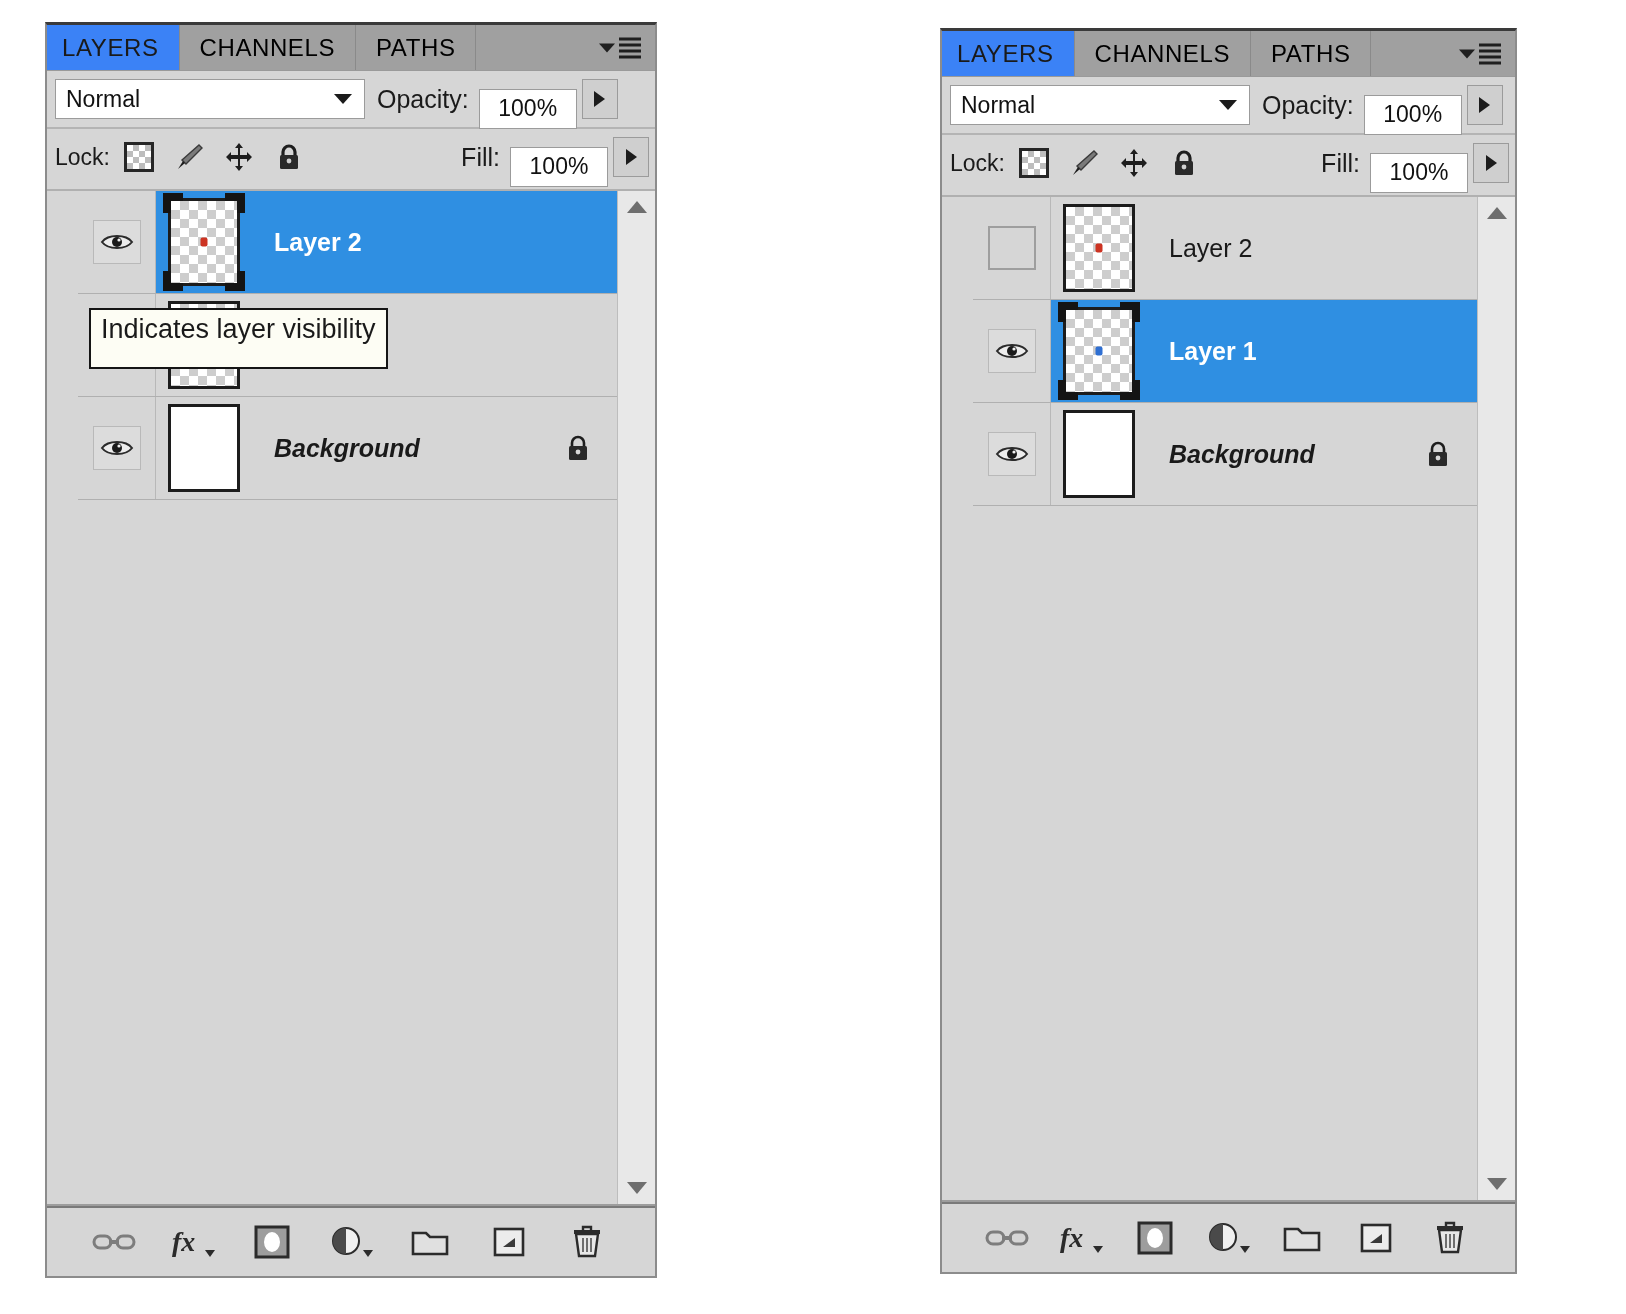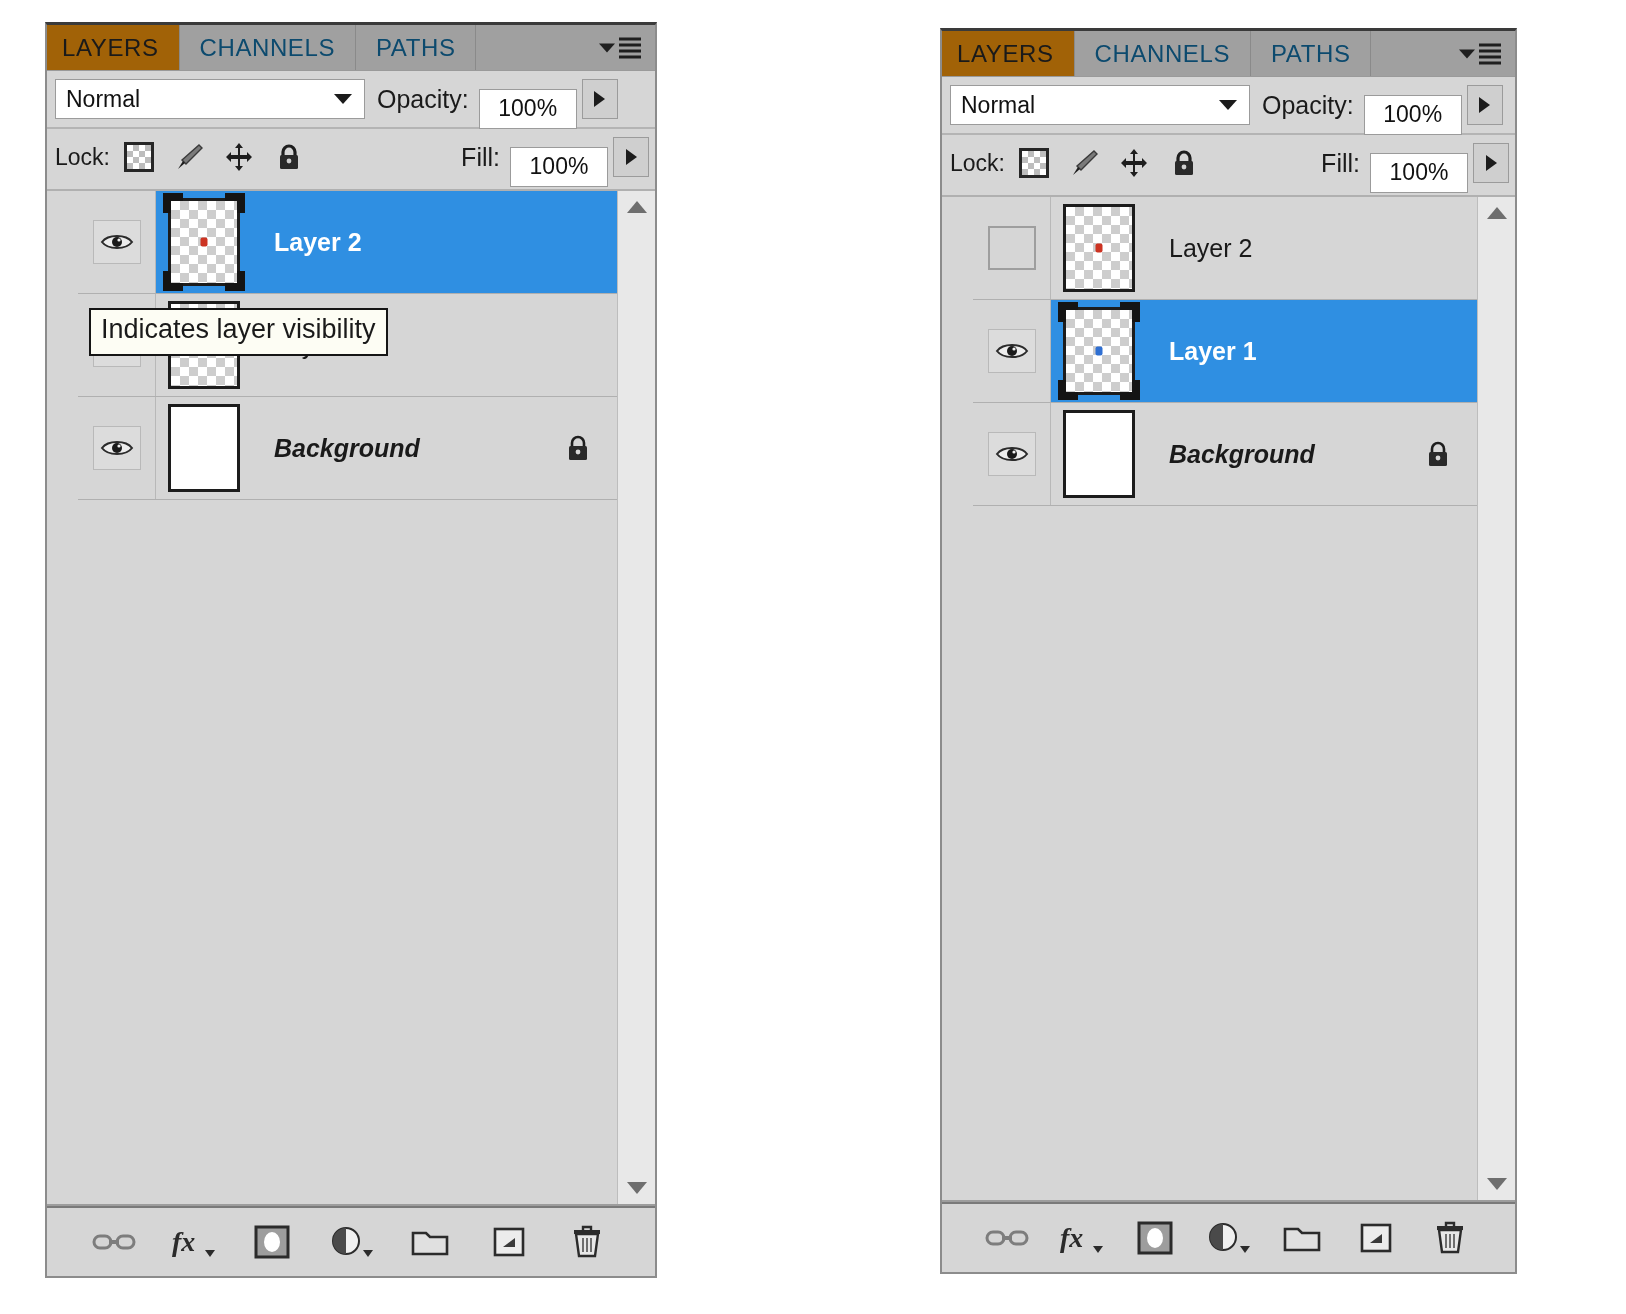--- a/index.html
+++ b/index.html
@@ -40,28 +40,28 @@
     background: #a8a8a8;
     border-bottom: 1px solid #9a9a9a;
     flex: 0 0 auto;
   }
   .tab {
     height: 45px;
     line-height: 45px;
     padding: 0 20px;
     font-size: 24px;
     letter-spacing: 0.6px;
-    color: #0c4a6e;
+    color: #000000;
     background: #a0a0a0;
     border-right: 1px solid #8a8a8a;
     box-sizing: border-box;
     white-space: nowrap;
   }
   .tab.active {
-    background: #a16207;
+    background: #3b82f6;
     color: #1a1a1a;
     padding-left: 15px;
   }
   .tabfill {
     flex: 1 1 auto;
     height: 45px;
     background: #a0a0a0;
     position: relative;
   }
   .panelmenu {
@@ -344,21 +344,21 @@
     font-weight: bold;
   }
 
   
   .tooltip {
     position: absolute;
     background: #fdfdf4;
     border: 2px solid #151515;
     font-size: 27px;
     color: #1a1a1a;
-    padding: 4px 10px 9px 10px;
+    padding: 4px 10px 22px 10px;
     white-space: nowrap;
     z-index: 50;
     box-sizing: border-box;
   }
 </style>
 </head>
 <body>
 
 <div class="stage">
 

